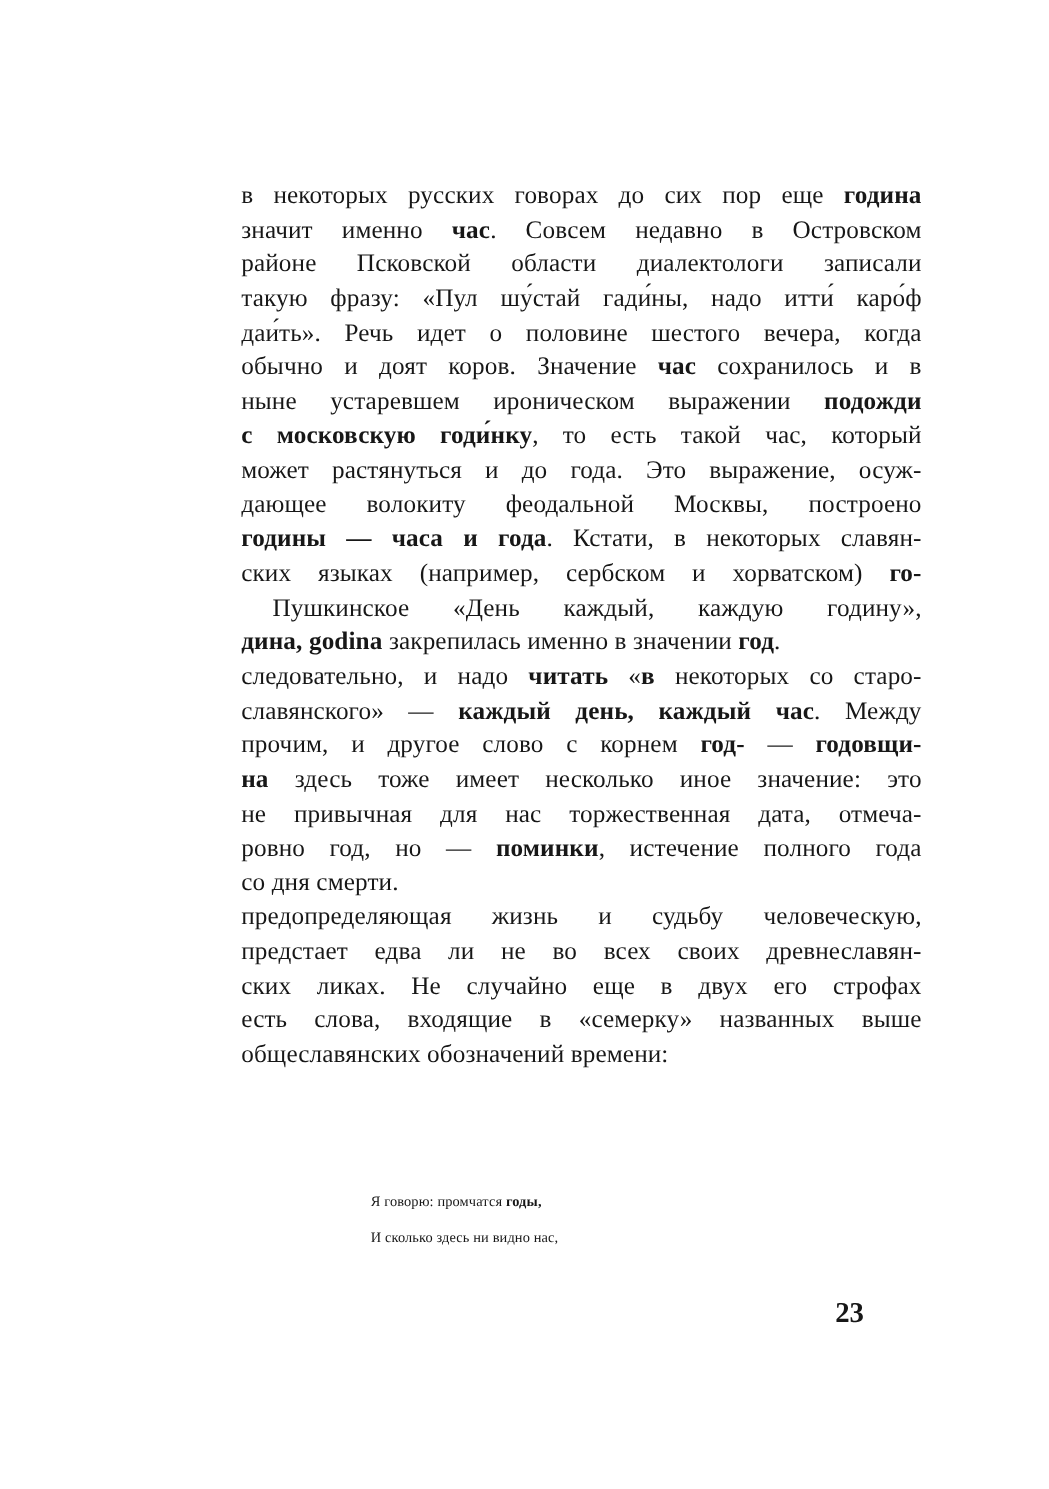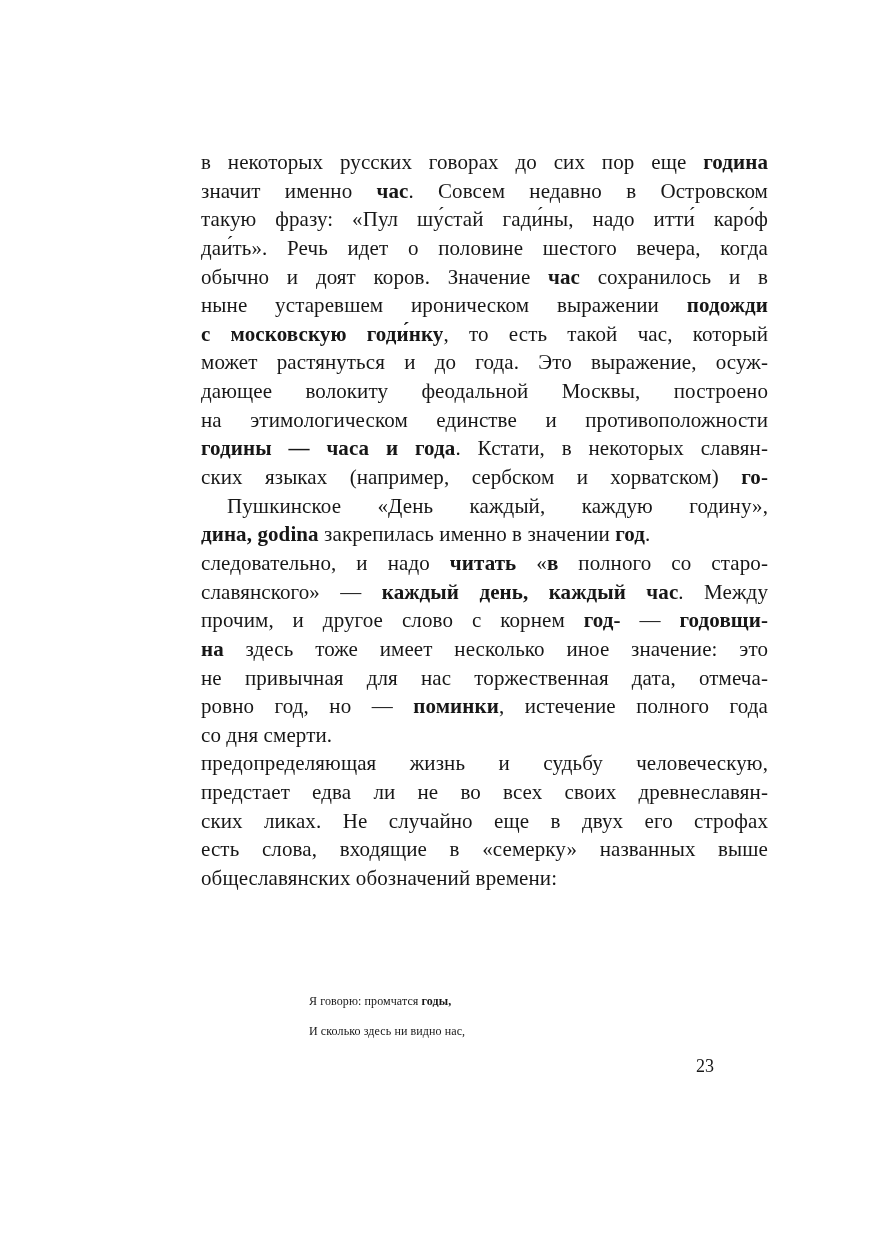--- a/index.html
+++ b/index.html
@@ -41,45 +41,46 @@
     left: 283px;
     top: 986px;
     font-size: 12px;
     line-height: 30px;
     letter-spacing: 0.1px;
   }
   .verse-line { white-space: nowrap; }
   .page-number {
     position: absolute;
     left: 670px;
-    top: 1057px;
-    font-size: 18px;
+    top: 1082px;
+    font-size: 24px;
     line-height: 1.1;
+    font-weight: bold;
   }
 </style>
 </head>
 <body>
 
 <div class="page">
   <div class="text-block">
       <div class="line"><span>в некоторых русских говорах до сих пор еще </span><b>година</b></div>
       <div class="line"><span>значит именно </span><b>час</b><span>. Совсем недавно в Островском</span></div>
+      <div class="line"><span>районе Псковской области диалектологи записали</span></div>
       <div class="line"><span>такую фразу: «Пул шу́стай гади́ны, надо итти́ каро́ф</span></div>
       <div class="line"><span>даи́ть». Речь идет о половине шестого вечера, когда</span></div>
       <div class="line"><span>обычно и доят коров. Значение </span><b>час</b><span> сохранилось и в</span></div>
       <div class="line"><span>ныне устаревшем ироническом выражении </span><b>подожди</b></div>
       <div class="line"><b>с московскую годи́нку</b><span>, то есть такой час, который</span></div>
       <div class="line"><span>может растянуться и до года. Это выражение, осуж-</span></div>
       <div class="line"><span>дающее волокиту феодальной Москвы, построено</span></div>
-      <div class="line"><span>на этимологическом единстве и противоположности</span></div>
       <div class="line"><b>годины — часа и года</b><span>. Кстати, в некоторых славян-</span></div>
       <div class="line"><span>ских языках (например, сербском и хорватском) </span><b>го-</b></div>
       <div class="line indent"><span>Пушкинское «День каждый, каждую годину»,</span></div>
       <div class="line last"><b>дина, godina</b><span> закрепилась именно в значении </span><b>год</b><span>.</span></div>
-      <div class="line"><span>следовательно, и надо </span><b>читать</b><span> «</span><b>в</b><span> полного со старо-</span></div>
+      <div class="line"><span>следовательно, и надо </span><b>читать</b><span> «</span><b>в</b><span> некоторых со старо-</span></div>
       <div class="line"><span>славянского» — </span><b>каждый день, каждый час</b><span>. Между</span></div>
       <div class="line"><span>прочим, и другое слово с корнем </span><b>год-</b><span> — </span><b>годовщи-</b></div>
       <div class="line"><b>на</b><span> здесь тоже имеет несколько иное значение: это</span></div>
       <div class="line"><span>не привычная для нас торжественная дата, отмеча-</span></div>
       <div class="line"><span>ровно год, но — </span><b>поминки</b><span>, истечение полного года</span></div>
       <div class="line last"><span>со дня смерти.</span></div>
       <div class="line"><span>предопределяющая жизнь и судьбу человеческую,</span></div>
       <div class="line"><span>предстает едва ли не во всех своих древнеславян-</span></div>
       <div class="line"><span>ских ликах. Не случайно еще в двух его строфах</span></div>
       <div class="line"><span>есть слова, входящие в «семерку» названных выше</span></div>

